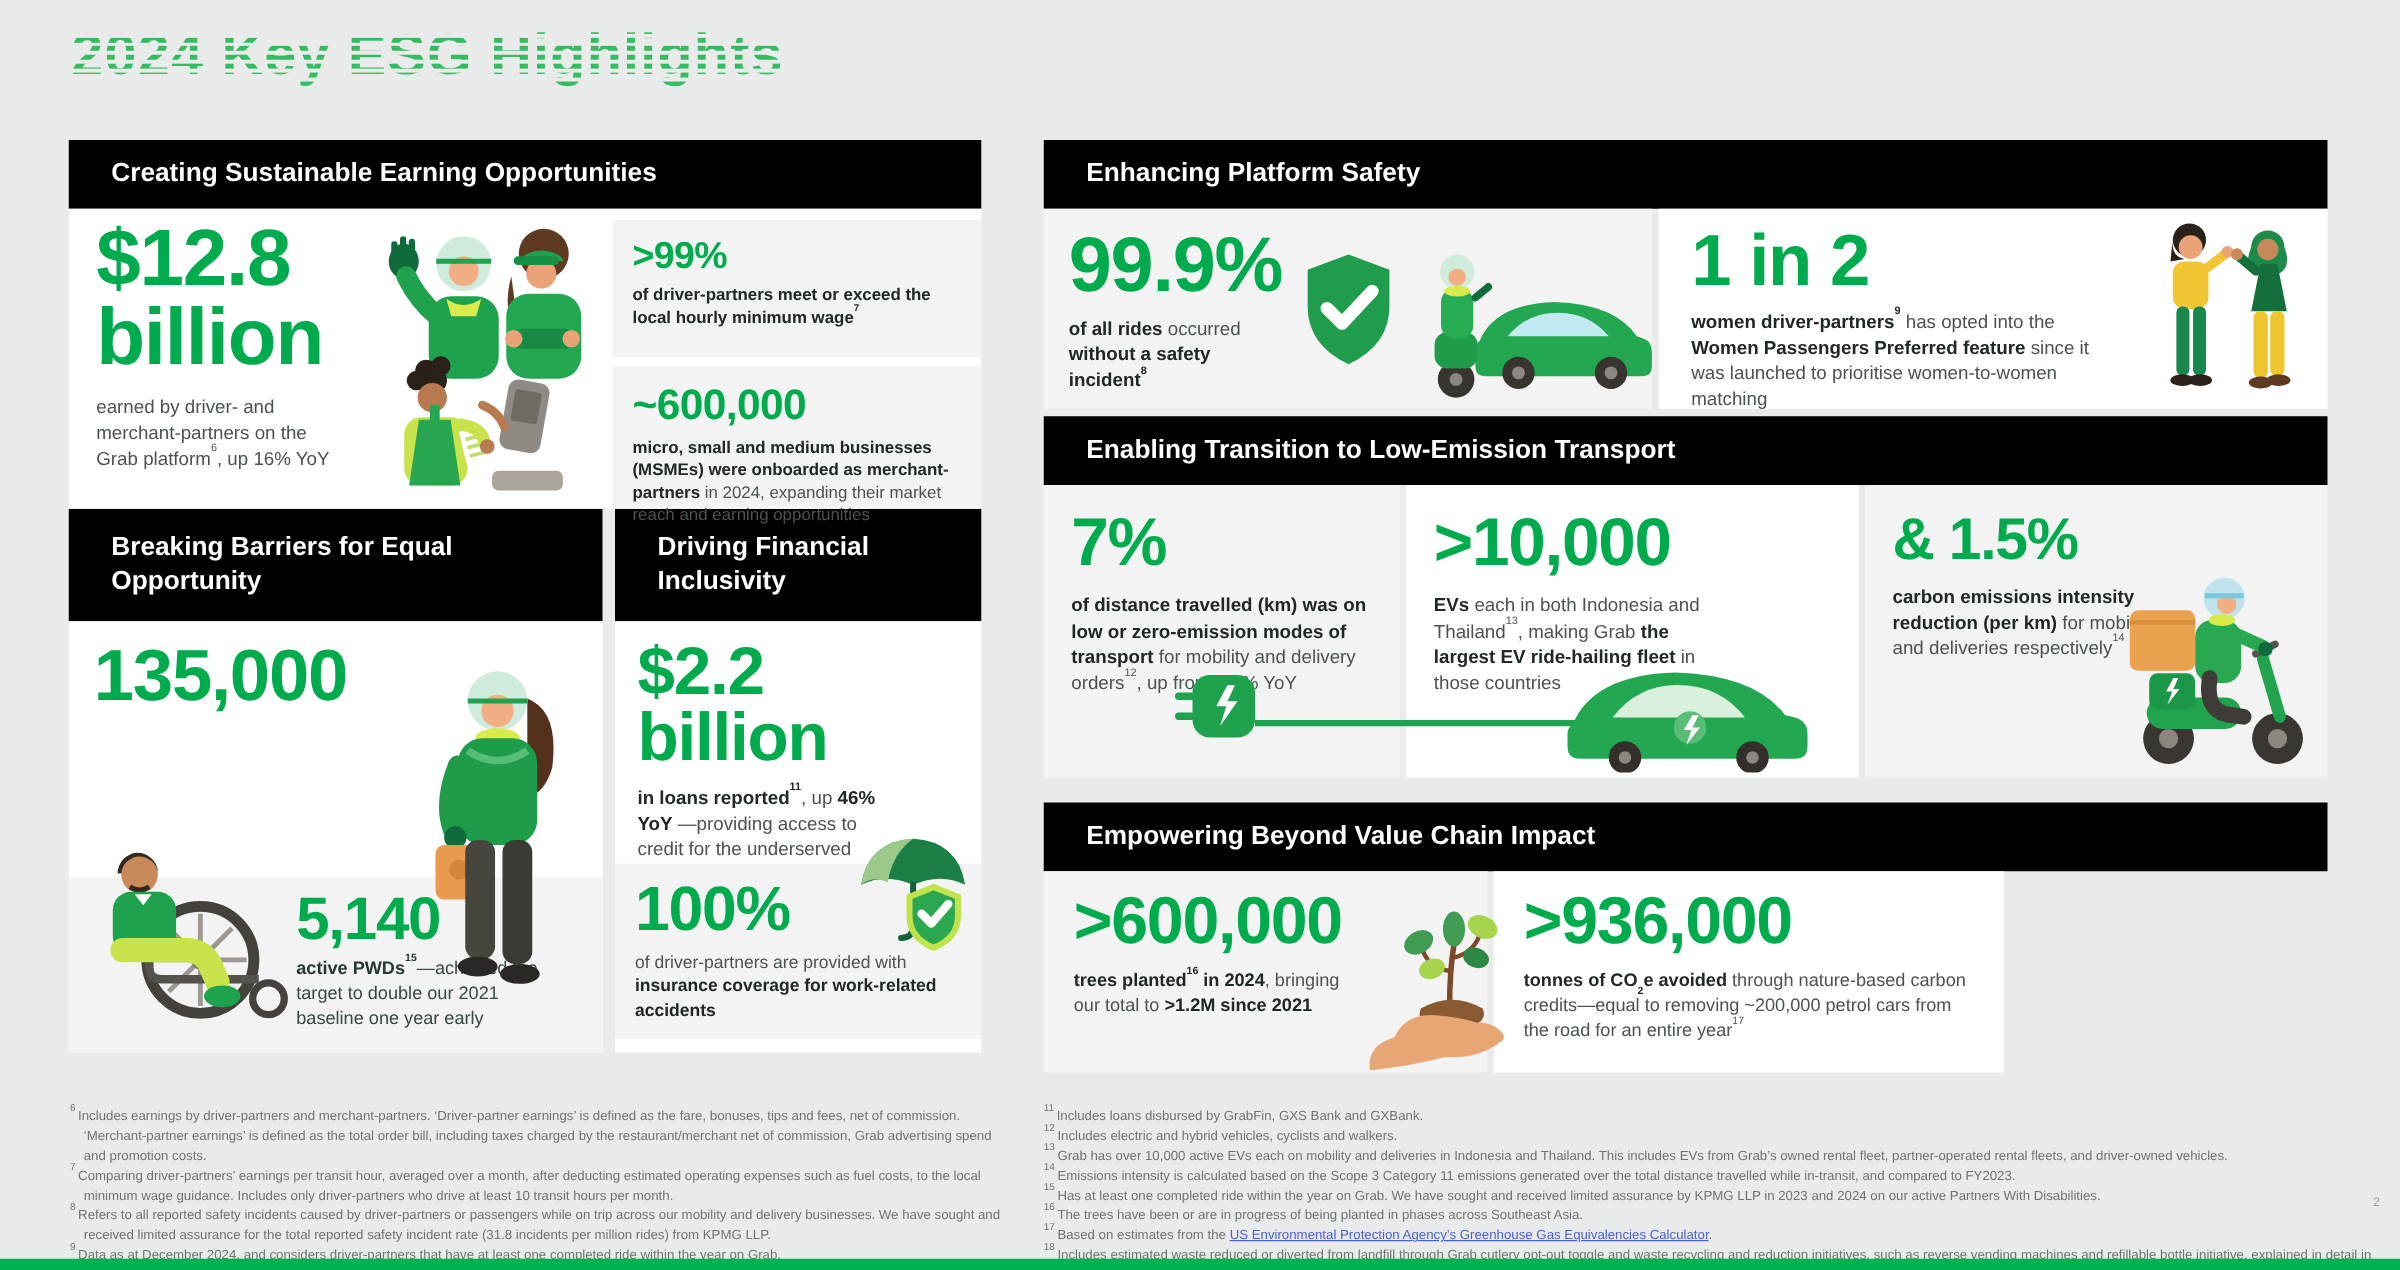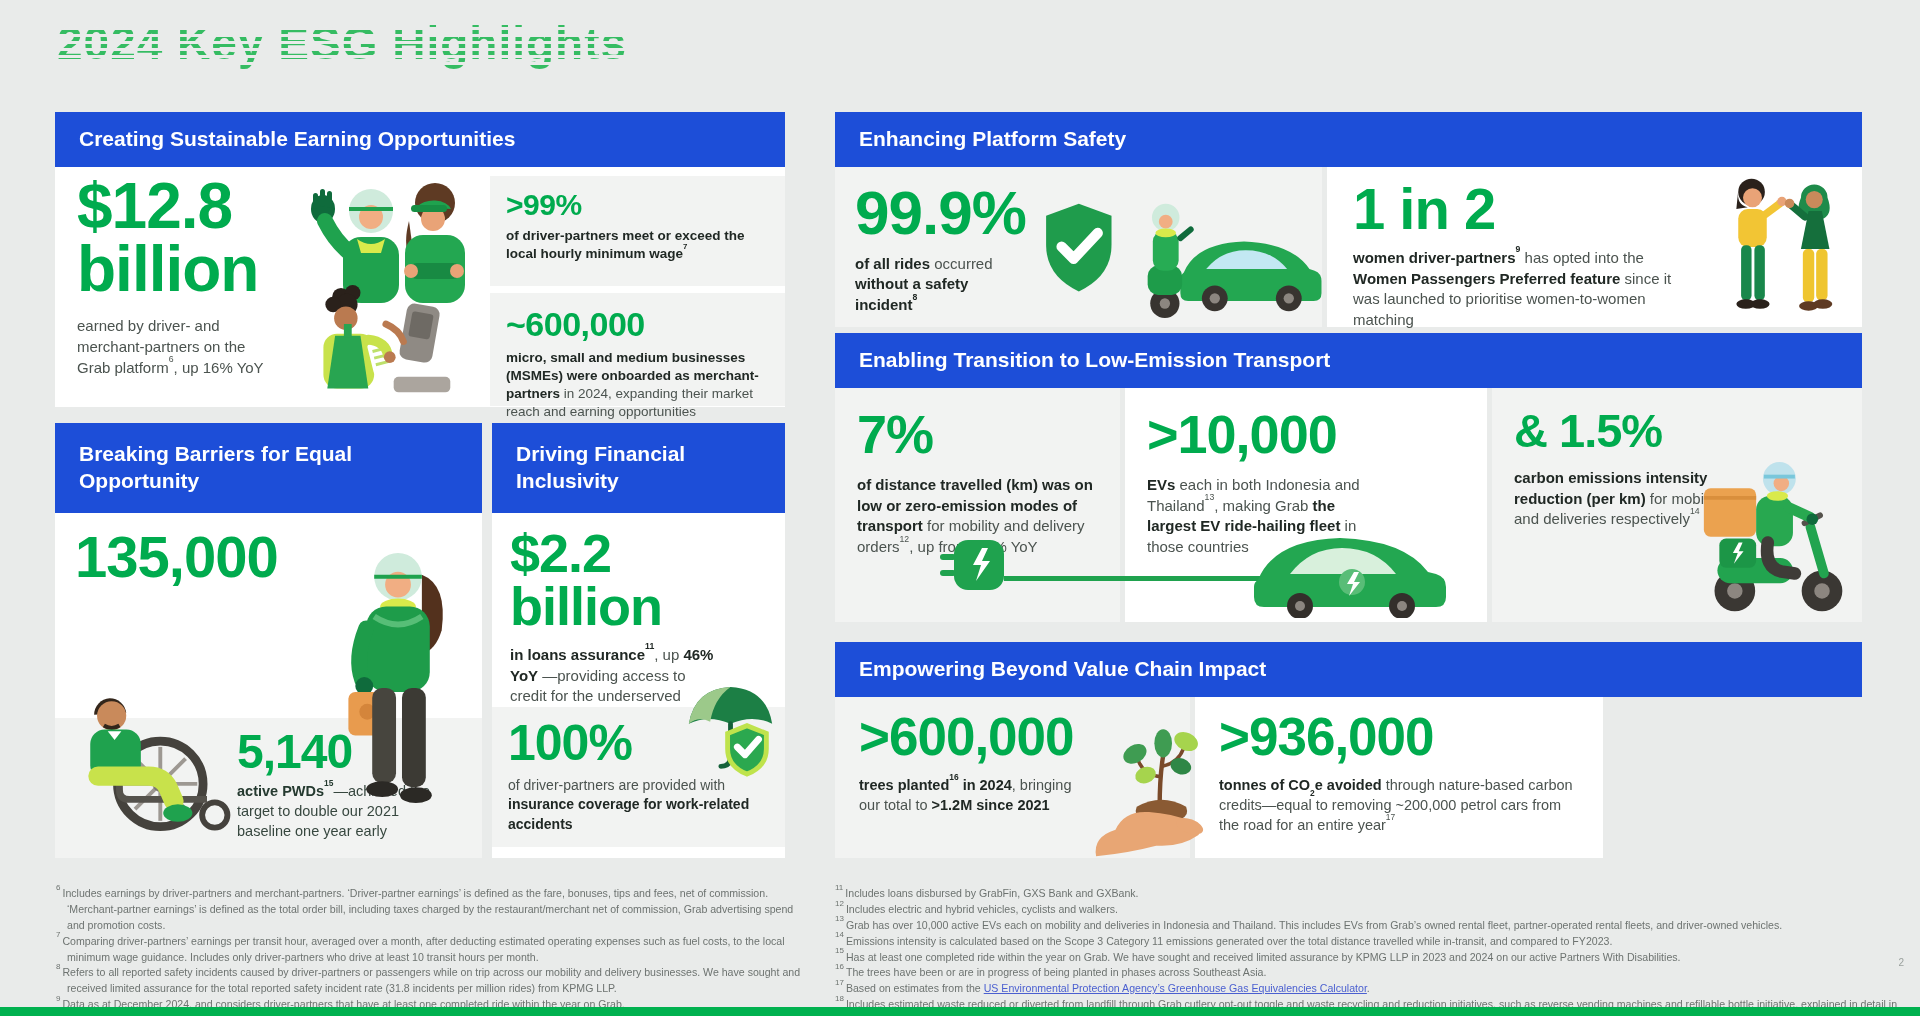--- a/index.html
+++ b/index.html
@@ -20,23 +20,23 @@
     .page-title {
       background:repeating-linear-gradient(to bottom, #35BC62 0 4px, #E9EBEA 4px 7px);
       -webkit-background-clip:text;
       -webkit-text-fill-color:transparent;
     }
   }
   .col-left  { position:absolute; left:55px;  top:112px; width:730px; }
   .col-right { position:absolute; left:835px; top:112px; width:1027px; }
 
   .sec-header {
-    background:#1d4ed8; color:#fff; font-weight:700;
+    background:#000000; color:#fff; font-weight:700;
     font-size:21px; line-height:1.28;
-    display:flex; align-items:center; padding:0 24px;
+    display:flex; align-items:center; padding:0 34px;
   }
   .h1line { height:55px; }
   .h2line { height:90px; }
 
   .panel-gray { background:#F2F3F2; }
   .panel-white{ background:#FFFFFF; }
 
   .stat { color:#00AB4E; font-weight:800; letter-spacing:-1px; line-height:0.98; }
 
   .caption { font-size:15px; line-height:1.38; color:#4B534F; }
@@ -55,21 +55,21 @@
   .illus-pair     { position:absolute; left:245px; top:14px;  width:185px; height:125px; z-index:2; }
   .illus-merchant { position:absolute; left:238px; top:116px; width:175px; height:122px; z-index:2; }
   .earning-cards { position:absolute; right:0; top:9px; width:295px; display:flex; flex-direction:column; gap:7px; }
   .earning-card { padding:12px 16px; }
   .earning-card.c1 { height:110px; }
   .earning-card.c2 { height:113px; }
   .card-head1 { color:#00AB4E; font-weight:800; font-size:30px; letter-spacing:-0.5px; }
   .card-head2 { color:#00AB4E; font-weight:800; font-size:34px; letter-spacing:-0.5px; }
   .card-body { font-size:13.5px; line-height:1.33; color:#4B534F; margin-top:5px; }
 
-  .left-row { display:flex; gap:10px; margin-top:16px; }
+  .left-row { display:flex; gap:10px; }
   .sec-barriers { width:427px; }
   .sec-financial{ width:293px; }
   .tall-body { height:345px; position:relative; }
   .barriers-stat { font-size:58px; padding:16px 20px 0; }
   .barriers-caption { margin:12px 20px 0; max-width:258px; }
   .illus-pwdwoman { position:absolute; right:6px; top:32px; width:150px; height:268px; z-index:2; }
   .sub-panel { position:absolute; left:0; right:0; bottom:0; height:140px; background:#F2F3F2; }
   .illus-wheelchair { position:absolute; left:8px; top:-32px; width:180px; height:152px; }
   .substat-block { margin-left:182px; padding-top:10px; }
   .substat-block .stat { font-size:48px; }
@@ -258,21 +258,21 @@
           </div>
         </div>
       </div>
     </section>
 
     <section class="sec-financial">
       <div class="sec-header h2line">Driving Financial Inclusivity</div>
       <div class="tall-body panel-white">
         <div class="stat financial-stat">$2.2</div>
         <div class="stat financial-stat" style="padding-top:0;">billion</div>
-        <div class="caption financial-caption"><span class="rb">in loans assurance</span><sup class="rb">11</sup><span>, up </span><span class="rb">46% YoY</span><span> —providing access to credit for the underserved</span></div>
+        <div class="caption financial-caption"><span class="rb">in loans reported</span><sup class="rb">11</sup><span>, up </span><span class="rb">46% YoY</span><span> —providing access to credit for the underserved</span></div>
 
         <div class="sub-panel fin-sub">
           <svg class="illus-umbrella" viewBox="0 0 95 100">
             <path d="M4 42 Q10 6 47 4 Q84 6 90 42 Q70 32 47 42 Q24 32 4 42 z" fill="#1C7F45"></path>
             <path d="M4 42 Q10 6 47 4 Q30 16 26 40 Q14 34 4 42 z" fill="#9CC98A"></path>
             <path d="M47 42 v34 q0 10 -10 10" fill="none" stroke="#15613A" stroke-width="5" stroke-linecap="round"></path>
             <path d="M44 52 l20 -8 l20 8 v16 q0 18 -20 26 q-20 -8 -20 -26 z" fill="#2BA84F" stroke="#BFE34C" stroke-width="5"></path>
             <path d="M54 66 l8 8 l14 -16" fill="none" stroke="#fff" stroke-width="7" stroke-linecap="round" stroke-linejoin="round"></path>
           </svg>
           <div class="stat">100%</div>

